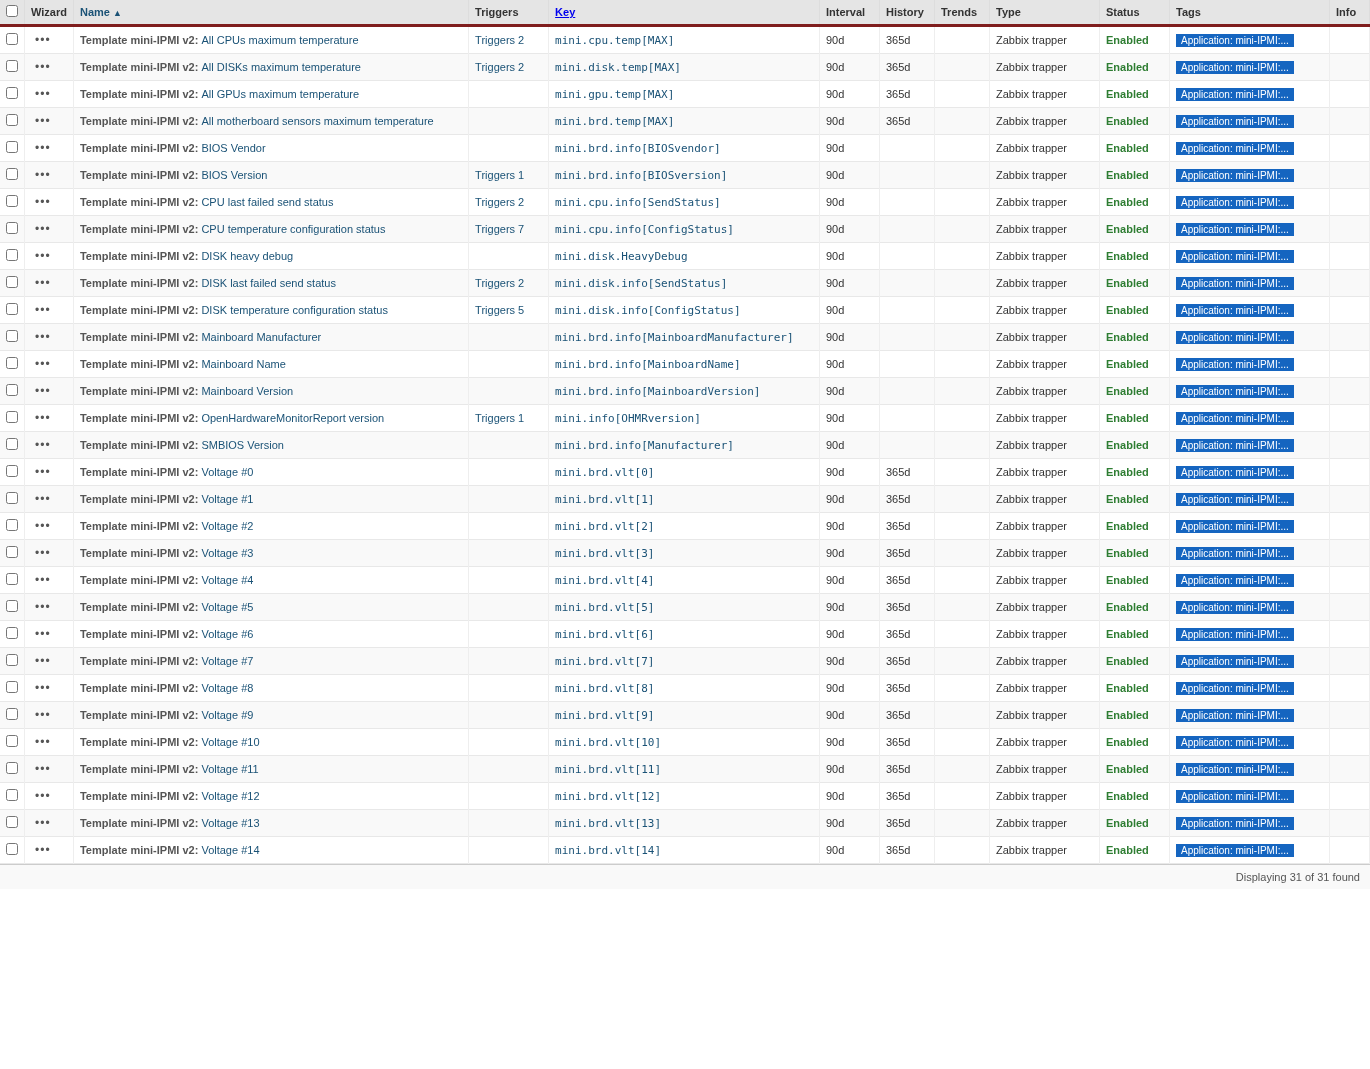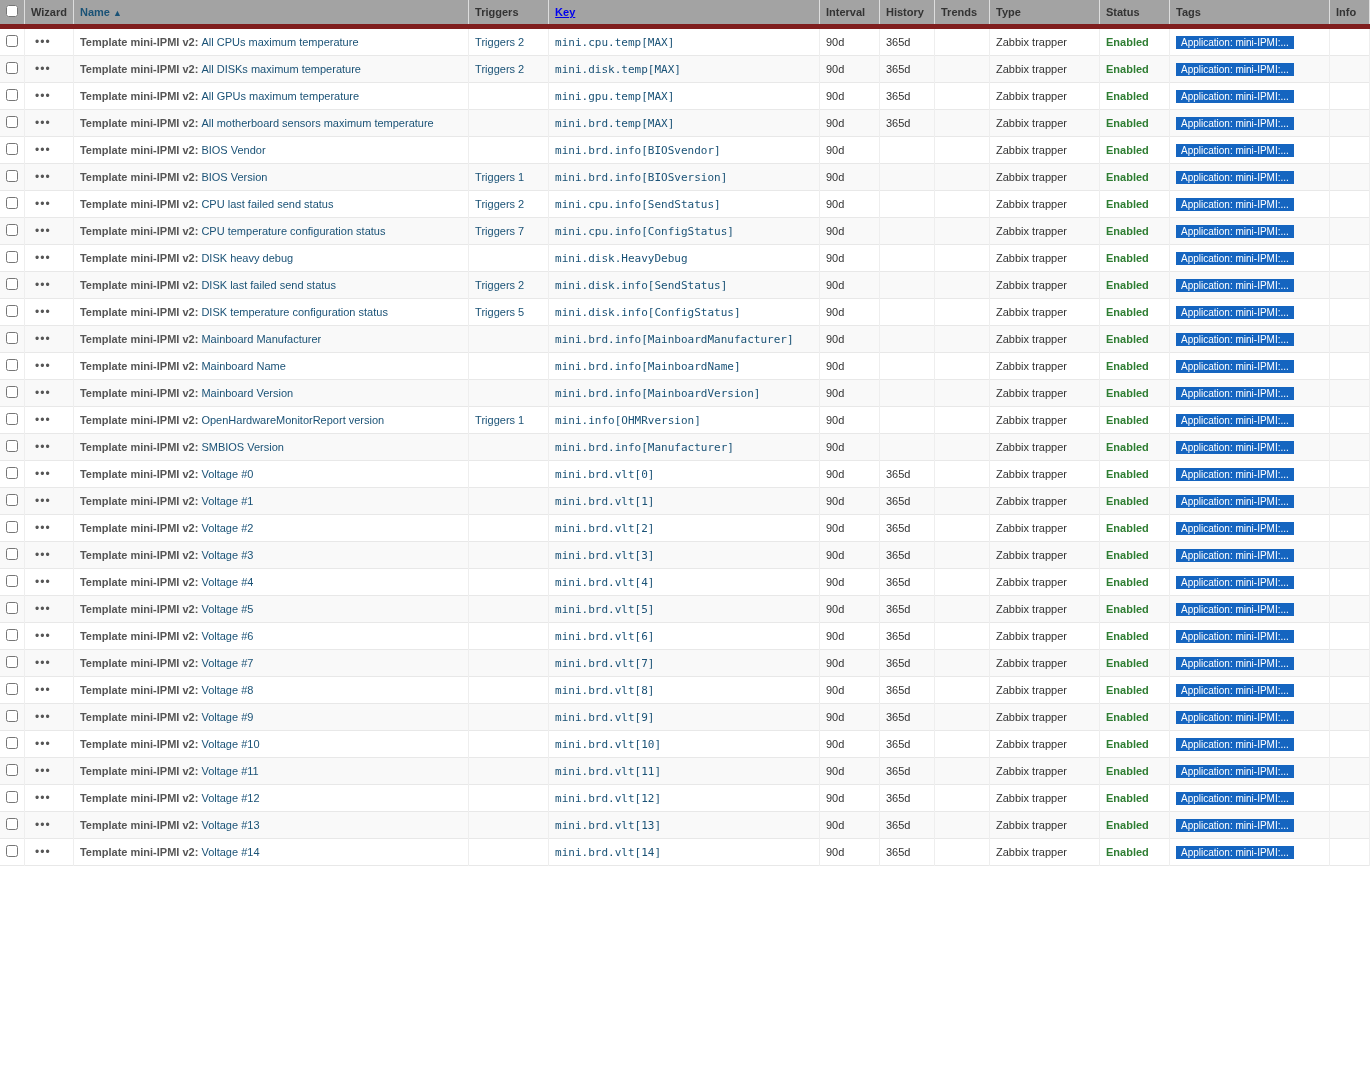--- a/index.html
+++ b/index.html
@@ -12,22 +12,22 @@
     .table-container {
       width: 100%;
       overflow-x: auto;
     }
     table {
       width: 100%;
       border-collapse: collapse;
       font-size: 11px;
     }
     thead tr {
-      background: #a3a3a3;
-      border-bottom: 5px solid #7f1d1d;
+      background: #e5e5e5;
+      border-bottom: 3px solid #7f1d1d;
     }
     thead th {
       padding: 5px 6px;
       text-align: left;
       font-weight: bold;
       color: #333;
       border-right: 1px solid #ddd;
       white-space: nowrap;
     }
     thead th.sortable a {
@@ -599,13 +599,16 @@
           <td>90d</td>
           <td>365d</td>
           <td></td>
           <td>Zabbix trapper</td>
           <td><span class="status-enabled">Enabled</span></td>
           <td><span class="tag-badge">Application: mini-IPMI:...</span></td>
           <td></td>
         </tr>
       </tbody>
   </table>
+  <div class="footer-row">
+    <span>Displaying 31 of 31 found</span>
+  </div>
 </div>
 
 </body></html>

